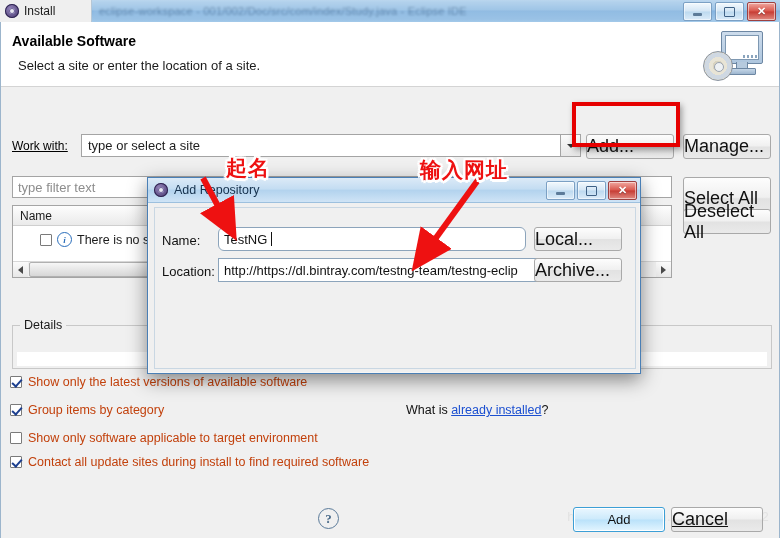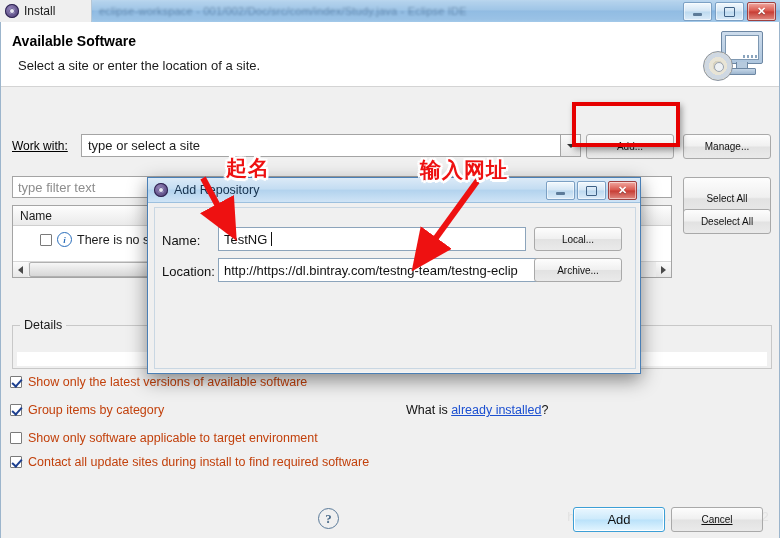--- a/index.html
+++ b/index.html
@@ -110,21 +110,21 @@
     background:linear-gradient(180deg,#fbfbfb,#e6e6e6);
     border:1px solid #a4a4a4;border-left:none;box-sizing:border-box;
     display:flex;align-items:center;justify-content:center;
   }
   .caret-dn{width:0;height:0;border-left:4px solid transparent;border-right:4px solid transparent;border-top:4px solid #333;}
 
   
   .btn{
     background:linear-gradient(180deg,#fdfdfd 0%,#f0f0f0 48%,#e2e2e2 52%,#eaeaea 100%);
     border:1px solid #a9a9a9;border-radius:3px;
-    font-size:10px;color:#111;display:flex;align-items:center;justify-content:center;
+    font-size:18px;color:#111;display:flex;align-items:center;justify-content:flex-start;
     box-sizing:border-box;
   }
   .btn-add{position:absolute;left:585px;top:112px;width:88px;height:25px;}
   .btn-manage{position:absolute;left:682px;top:112px;width:88px;height:25px;}
   .btn-selectall{position:absolute;left:682px;top:155px;width:88px;height:42px;}
   .btn-deselectall{position:absolute;left:682px;top:187px;width:88px;height:25px;}
 
   
   .redbox{
     position:absolute;left:572px;top:102px;width:108px;height:45px;
@@ -225,21 +225,21 @@
   .dlg-wbtns{position:absolute;right:3px;top:3px;display:flex;gap:2px;}
   .dlg-body{position:absolute;left:6px;top:29px;width:482px;height:162px;background:#f0f0f0;border:1px solid #c9d7e3;box-sizing:border-box;}
 
   .f-lbl{position:absolute;font-size:13px;color:#111;}
   .lbl-name{left:14px;top:55px;}
   .lbl-loc{left:14px;top:86px;text-align:center;}
   .f-input{
     position:absolute;background:#fff;border:1px solid #8ca4bb;box-sizing:border-box;
     display:flex;align-items:center;height:24px;
   }
-  .in-name{left:70px;top:49px;width:308px;}
+  .in-name{left:70px;top:49px;width:308px;border-radius:6px;}
   .in-loc{left:70px;top:80px;width:368px;}
   .f-input .v{padding-left:5px;font-size:13px;color:#111;white-space:nowrap;overflow:hidden;}
   .caret-txt{
     display:inline-block;width:1px;height:14px;background:#111;margin-left:4px;
     vertical-align:middle;
   }
   .btn-local{position:absolute;left:386px;top:49px;width:88px;height:24px;}
   .btn-archive{position:absolute;left:386px;top:80px;width:88px;height:24px;}
 
   .help-q{

